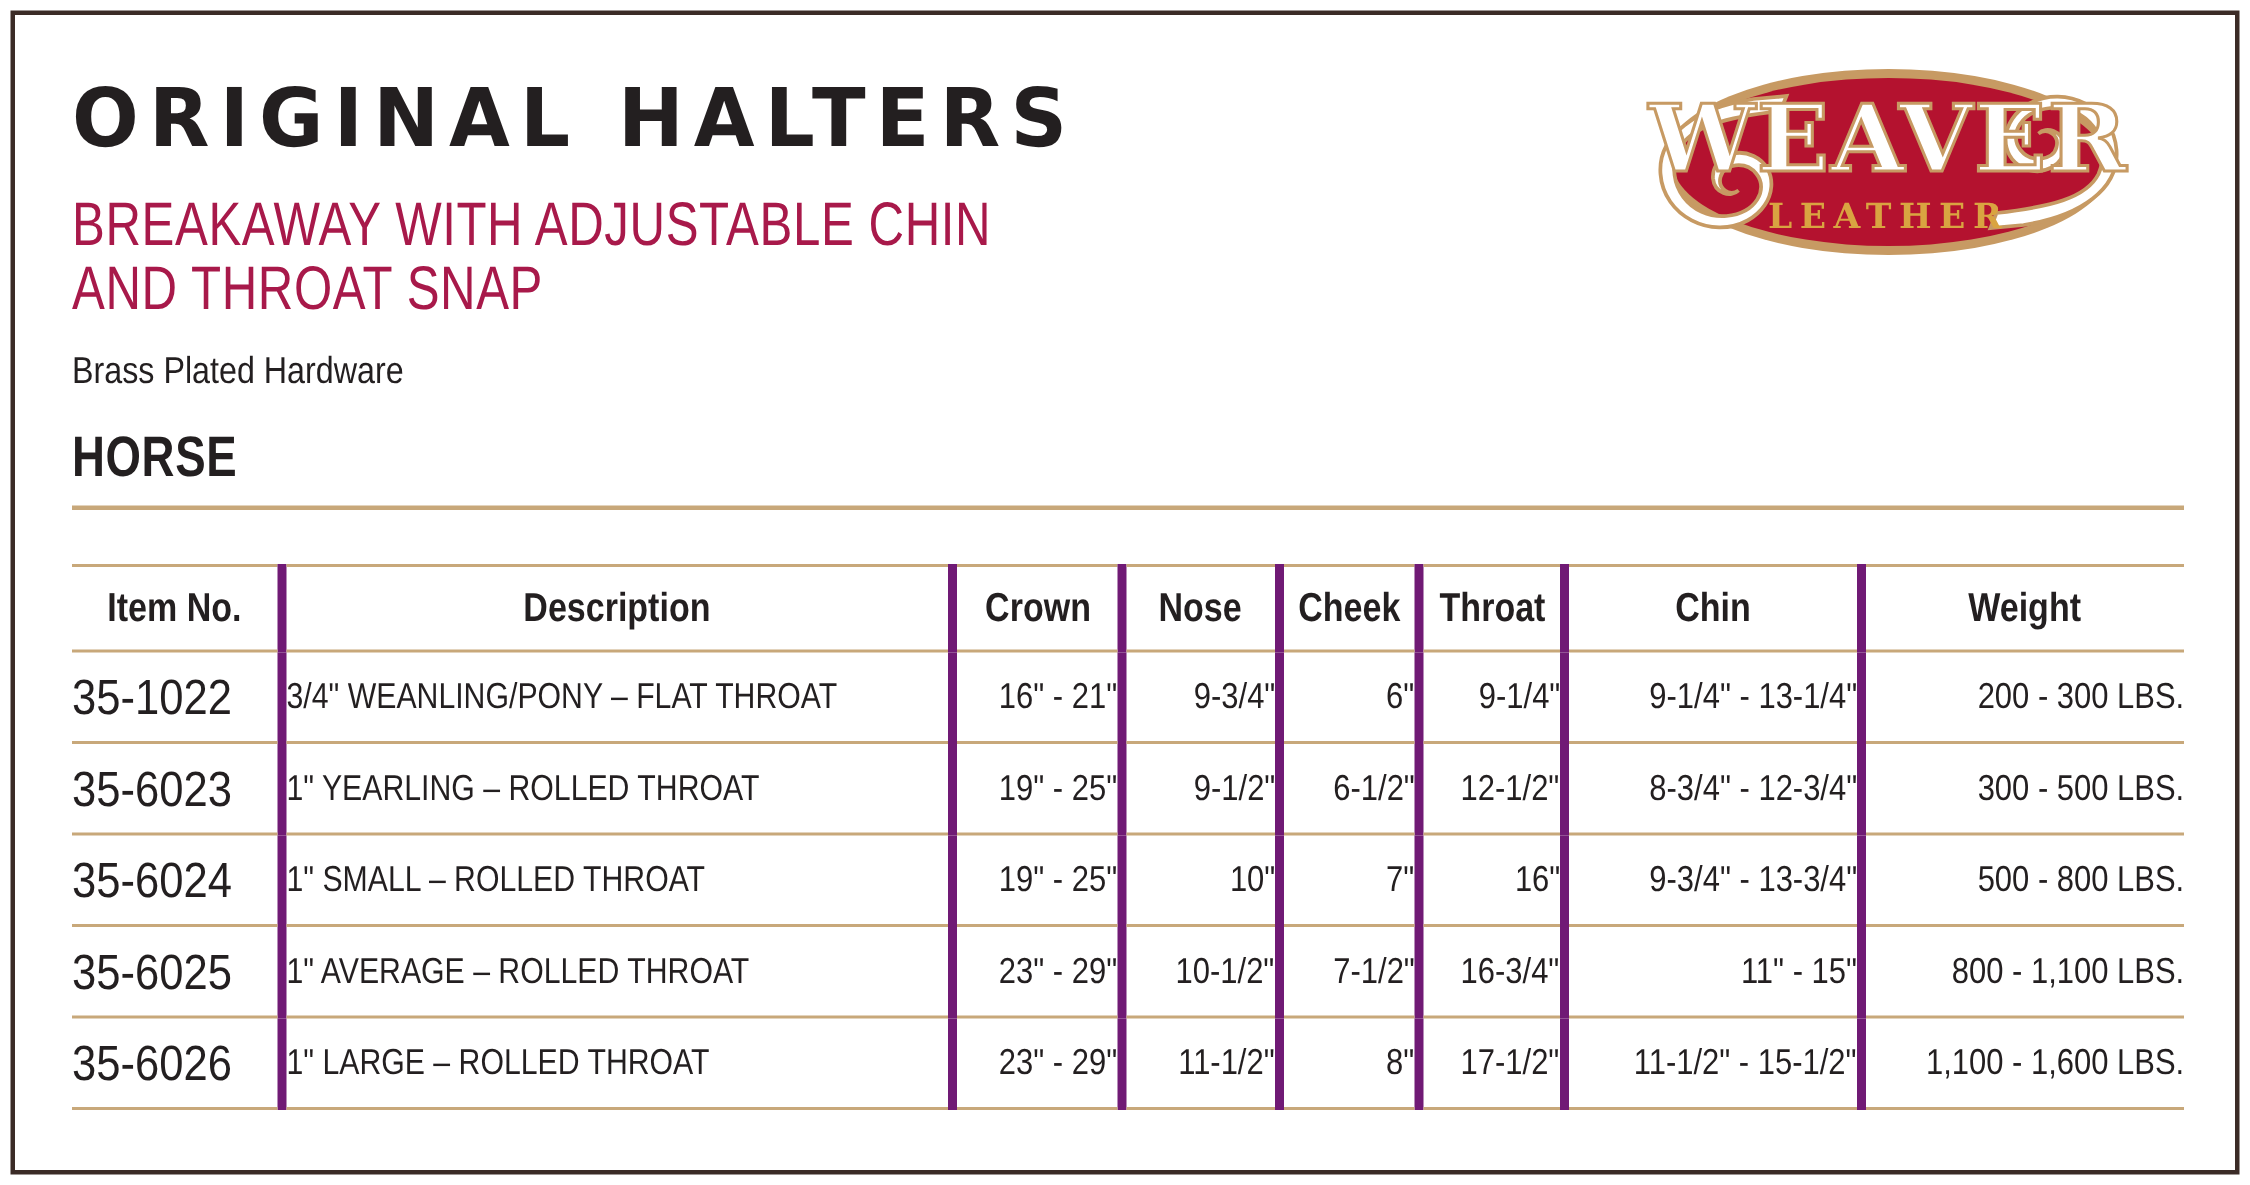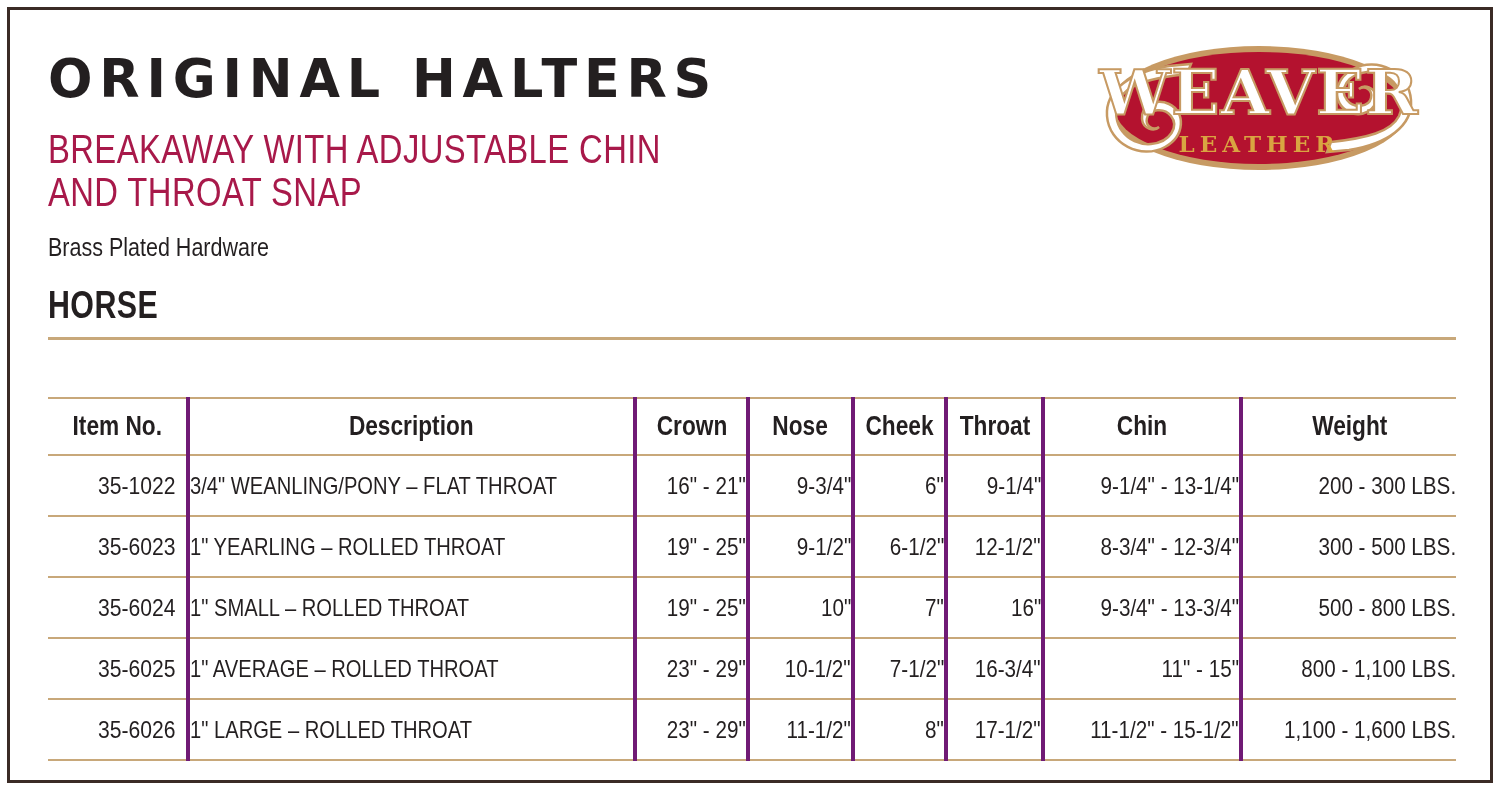--- a/index.html
+++ b/index.html
@@ -100,61 +100,61 @@
     width: 360px;
     height: 160px;
   }
   .logo svg { display: block; width: 100%; height: 100%; }
 
   
   .table-wrap {
     position: absolute;
     left: 0;
     right: 0;
-    top: 345px;
+    top: 324px;
   }
   table.spec {
     border-collapse: collapse;
     width: 1408px;
     table-layout: fixed;
     font-family: "Liberation Sans", sans-serif;
   }
   table.spec th, table.spec td {
     border-top: 2px solid #c8a87a;
     border-bottom: 2px solid #c8a87a;
     padding: 0;
     height: 59px;
     vertical-align: middle;
     color: #231f20;
     font-weight: 400;
   }
   
   table.spec td + td,
-  table.spec th + th { border-left: 4px solid #701a75; }
+  table.spec th + th { border-left: 6px solid #701a75; }
   table.spec th { border-left-color: transparent; }
 
   table.spec thead th {
     font-size: 27px;
     font-weight: 700;
     text-align: center;
     height: 55px;
     transform: none;
   }
   thead th .hl {
     display: inline-block;
     transform: scaleX(0.84);
     white-space: nowrap;
   }
 
   td.item {
-    text-align: right;
+    text-align: left;
     padding-left: 10px;
     color: #a8194a;
     font-weight: 700;
-    font-size: 24px;
+    font-size: 33px;
   }
   td.item .v {
     display: inline-block;
     transform: scaleX(0.88);
     transform-origin: left center;
     white-space: nowrap;
   }
 
   td.desc {
     text-align: left;

